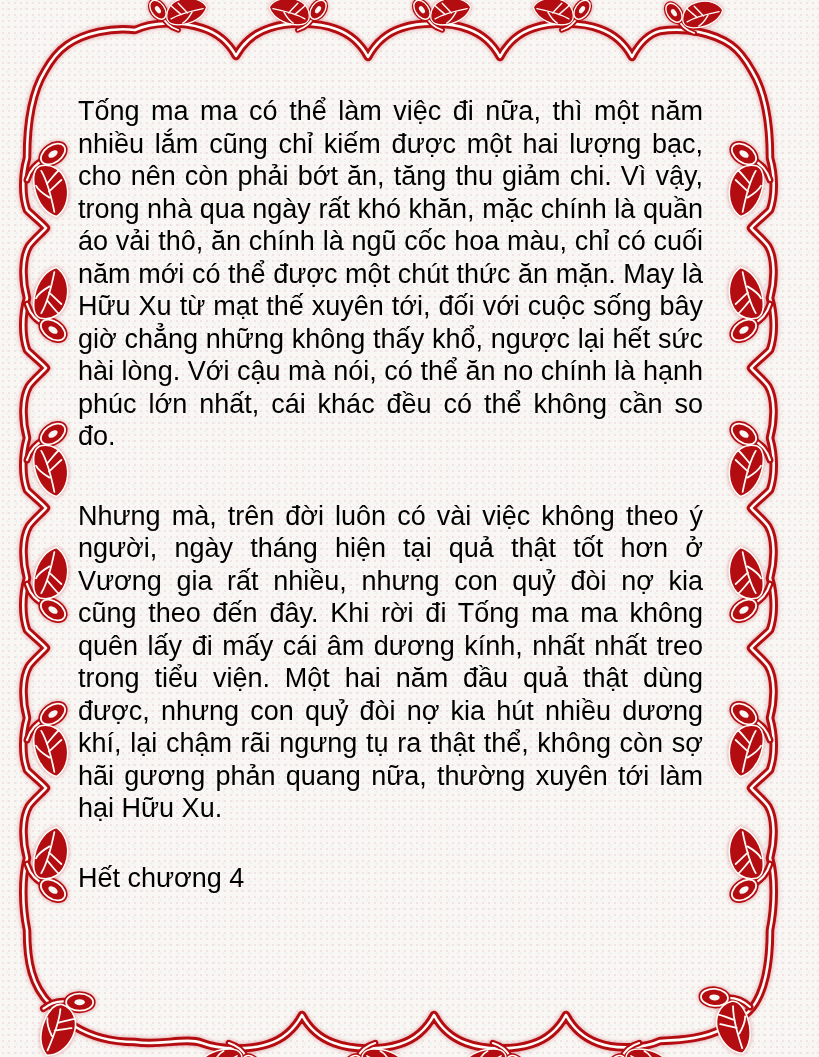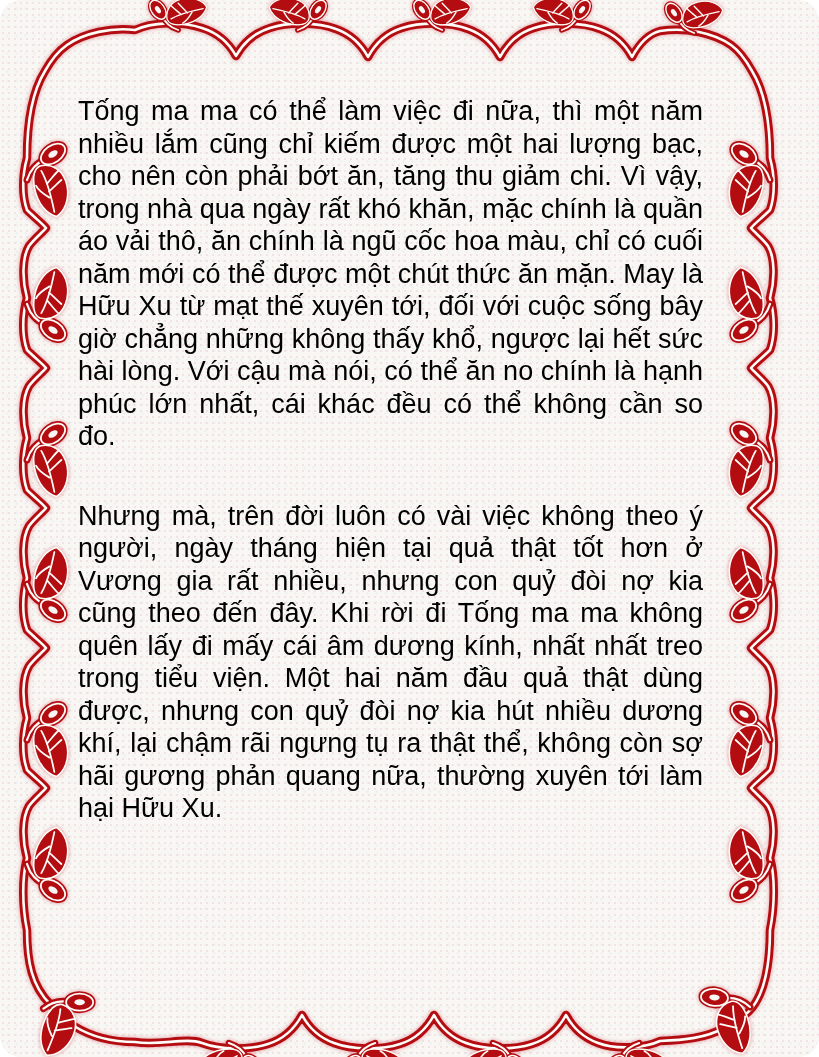--- a/index.html
+++ b/index.html
@@ -8,21 +8,20 @@
     font-family:"Liberation Sans",sans-serif;
   }
   .page{
     position:relative;width:819px;height:1057px;overflow:hidden;
     background-color:#f8f7f3;
     background-image:
       radial-gradient(rgba(214,120,145,0.16) 1px, rgba(0,0,0,0) 1.3px),
       radial-gradient(rgba(150,170,215,0.10) 1px, rgba(0,0,0,0) 1.3px);
     background-size:6px 6px, 9px 9px;
     background-position:0 0, 3px 4px;
-    border-radius:21px;
   }
   svg.frame{
     position:absolute;left:0;top:0;width:819px;height:1057px;
     filter:blur(0.5px) drop-shadow(0 0 2px rgba(205,70,85,0.55));
     pointer-events:none;
   }
   
   .vr{fill:none;stroke:#b30d11;stroke-width:8.5;stroke-linecap:round;stroke-linejoin:round;}
   .vw{fill:none;stroke:#fdfcf8;stroke-width:2.6;stroke-linecap:round;stroke-linejoin:round;}
   .vr2{fill:none;stroke:#b30d11;stroke-width:7;stroke-linecap:round;}
@@ -121,15 +120,16 @@
 
     <use href="#cluster" transform="translate(236 1043) rotate(90) scale(0.9)"></use>
     <use href="#cluster" transform="translate(368 1043) rotate(90) scale(0.9,-0.9)"></use>
     <use href="#cluster" transform="translate(500 1043) rotate(90) scale(0.9)"></use>
     <use href="#cluster" transform="translate(632 1043) rotate(90) scale(0.9,-0.9)"></use>
   </svg>
 
   <div class="text">
     <p class="p1">Tống ma ma có thể làm việc đi nữa, thì một năm nhiều lắm cũng chỉ kiếm được một hai lượng bạc, cho nên còn phải bớt ăn, tăng thu giảm chi. Vì vậy, trong nhà qua ngày rất khó khăn, mặc chính là quần áo vải thô, ăn chính là ngũ cốc hoa màu, chỉ có cuối năm mới có thể được một chút thức ăn mặn. May là Hữu Xu từ mạt thế xuyên tới, đối với cuộc sống bây giờ chẳng những không thấy khổ, ngược lại hết sức hài lòng. Với cậu mà nói, có thể ăn no chính là hạnh phúc lớn nhất, cái khác đều có thể không cần so đo.</p>
     <p class="p2">Nhưng mà, trên đời luôn có vài việc không theo ý người, ngày tháng hiện tại quả thật tốt hơn ở Vương gia rất nhiều, nhưng con quỷ đòi nợ kia cũng theo đến đây. Khi rời đi Tống ma ma không quên lấy đi mấy cái âm dương kính, nhất nhất treo trong tiểu viện. Một hai năm đầu quả thật dùng được, nhưng con quỷ đòi nợ kia hút nhiều dương khí, lại chậm rãi ngưng tụ ra thật thể, không còn sợ hãi gương phản quang nữa, thường xuyên tới làm hại Hữu Xu.</p>
+    <p class="p3">Hết chương 4</p>
   </div>
 
 </div>
 
 </body></html>

